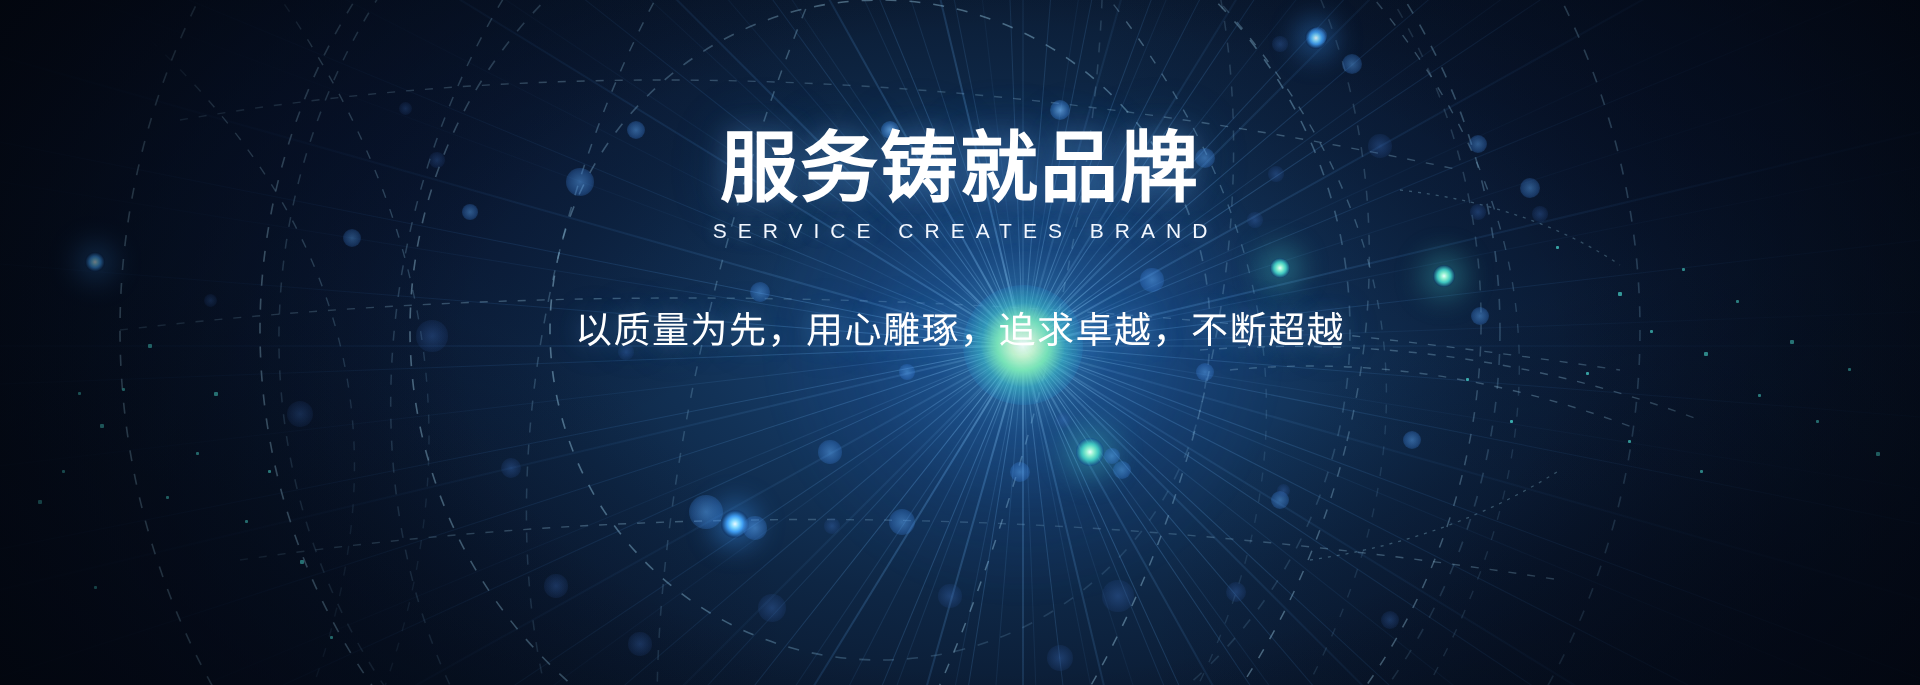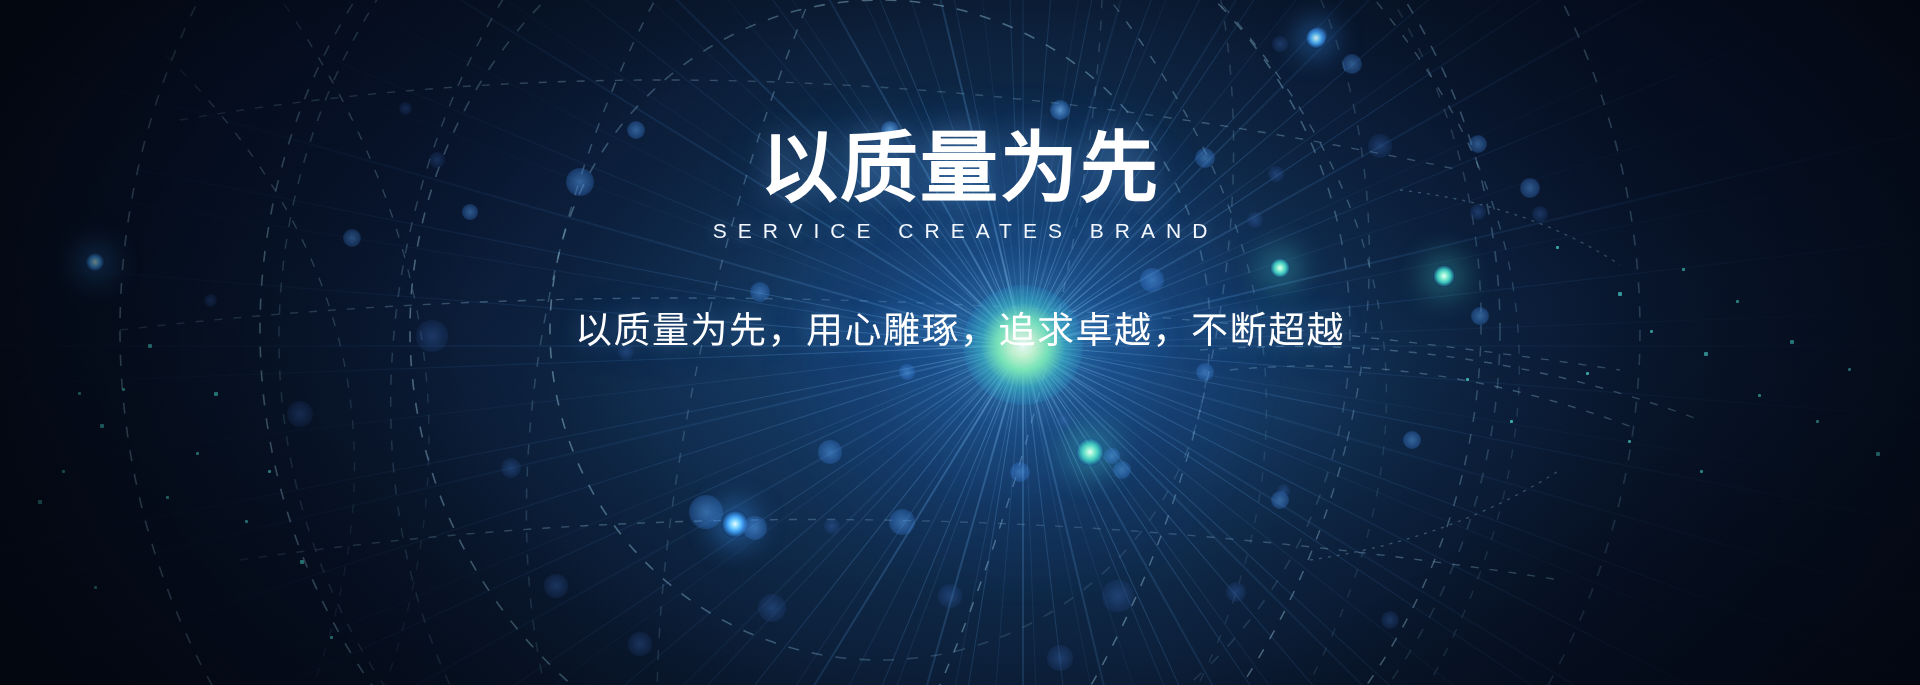--- a/index.html
+++ b/index.html
@@ -385,18 +385,18 @@
       <span class="spark" style="left:1628px;top:440px;width:3px;height:3px"></span>
       <span class="spark" style="left:1556px;top:246px;width:3px;height:3px"></span>
       <span class="spark" style="left:1700px;top:470px;width:3px;height:3px"></span>
       <span class="spark" style="left:1466px;top:378px;width:3px;height:3px"></span>
       <span class="spark" style="left:1510px;top:420px;width:3px;height:3px"></span>
     </div>
 
   <div class="bg-vignette"></div>
 
   <div class="content">
-    <div class="headline">以质量为先</div>
+    <div class="headline">服务铸就品牌</div>
     <div class="subline">SERVICE CREATES BRAND</div>
     <div class="tagline">以质量为先，用心雕琢，追求卓越，不断超越</div>
   </div>
 
 </div>
 
 </body></html>

